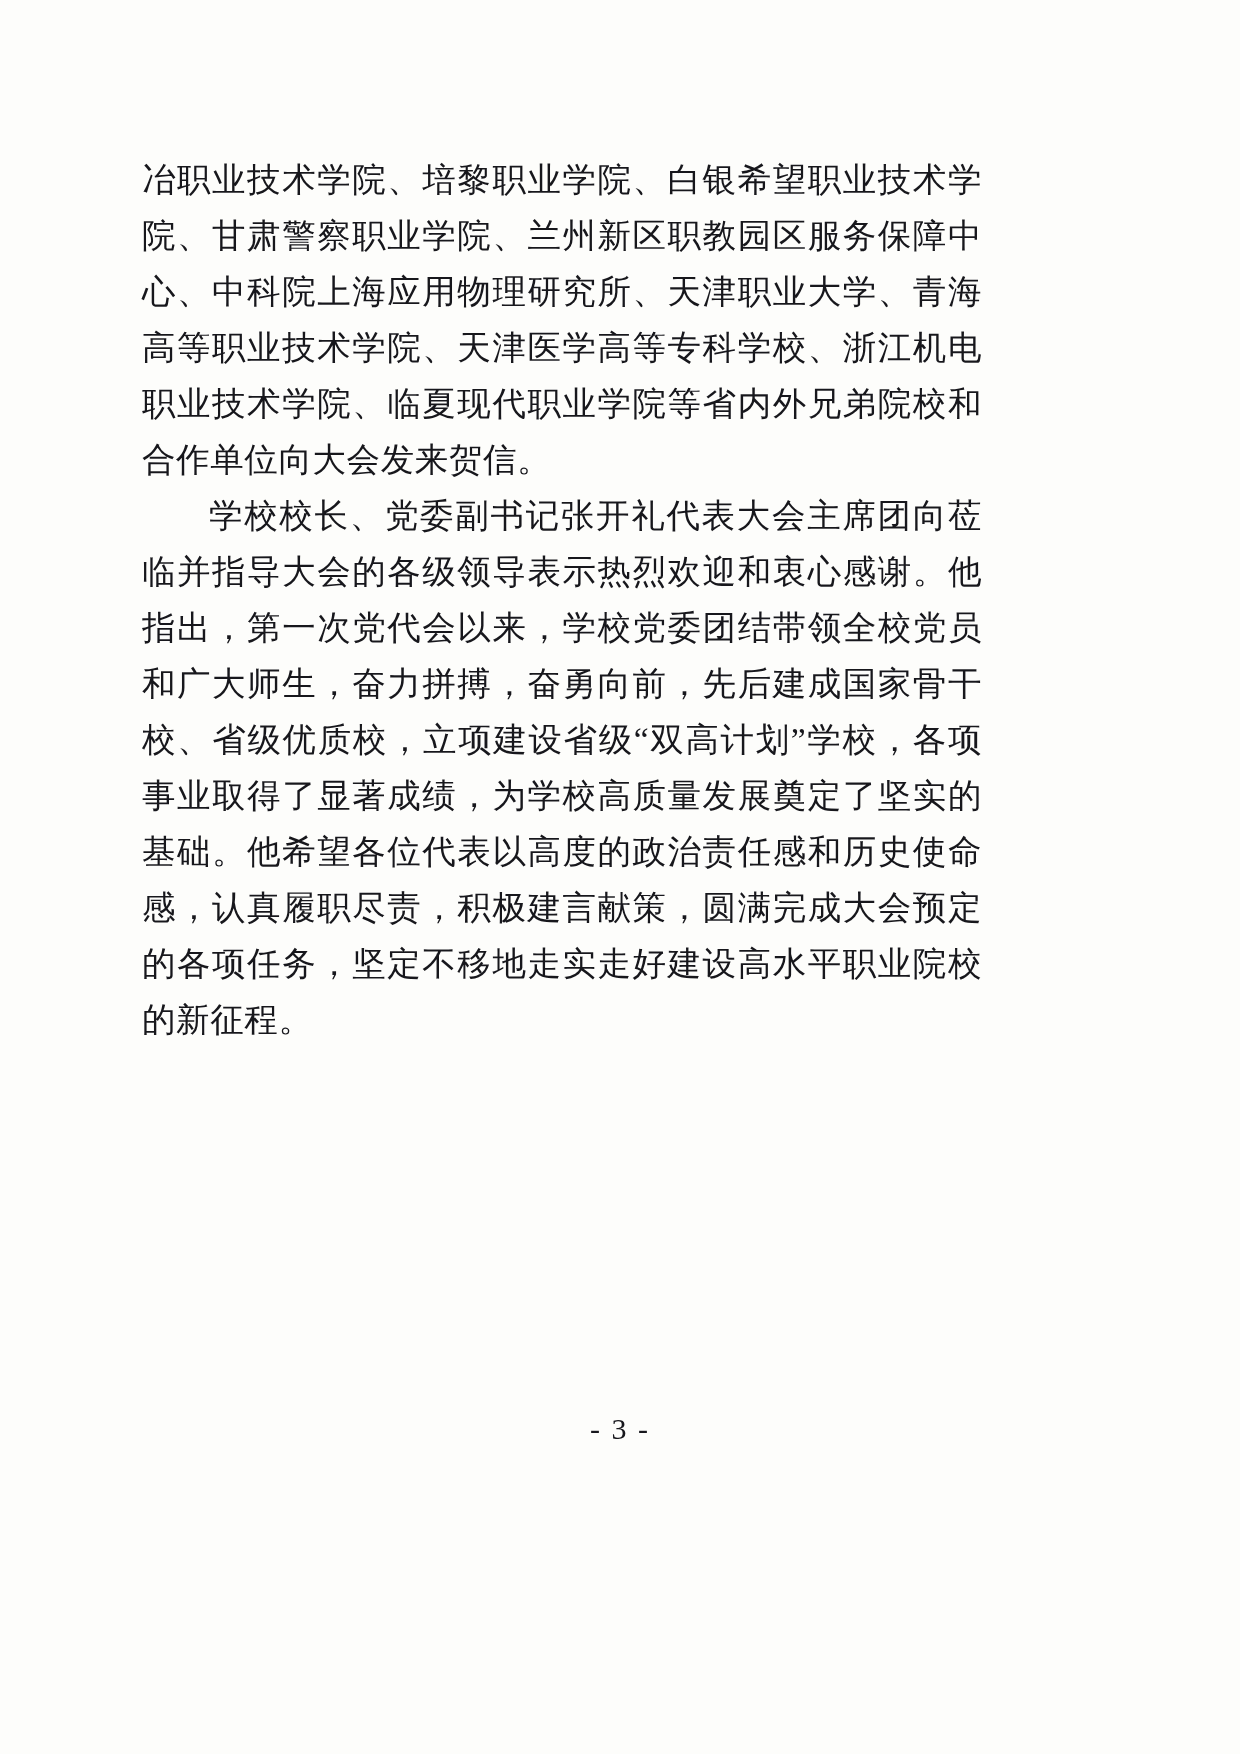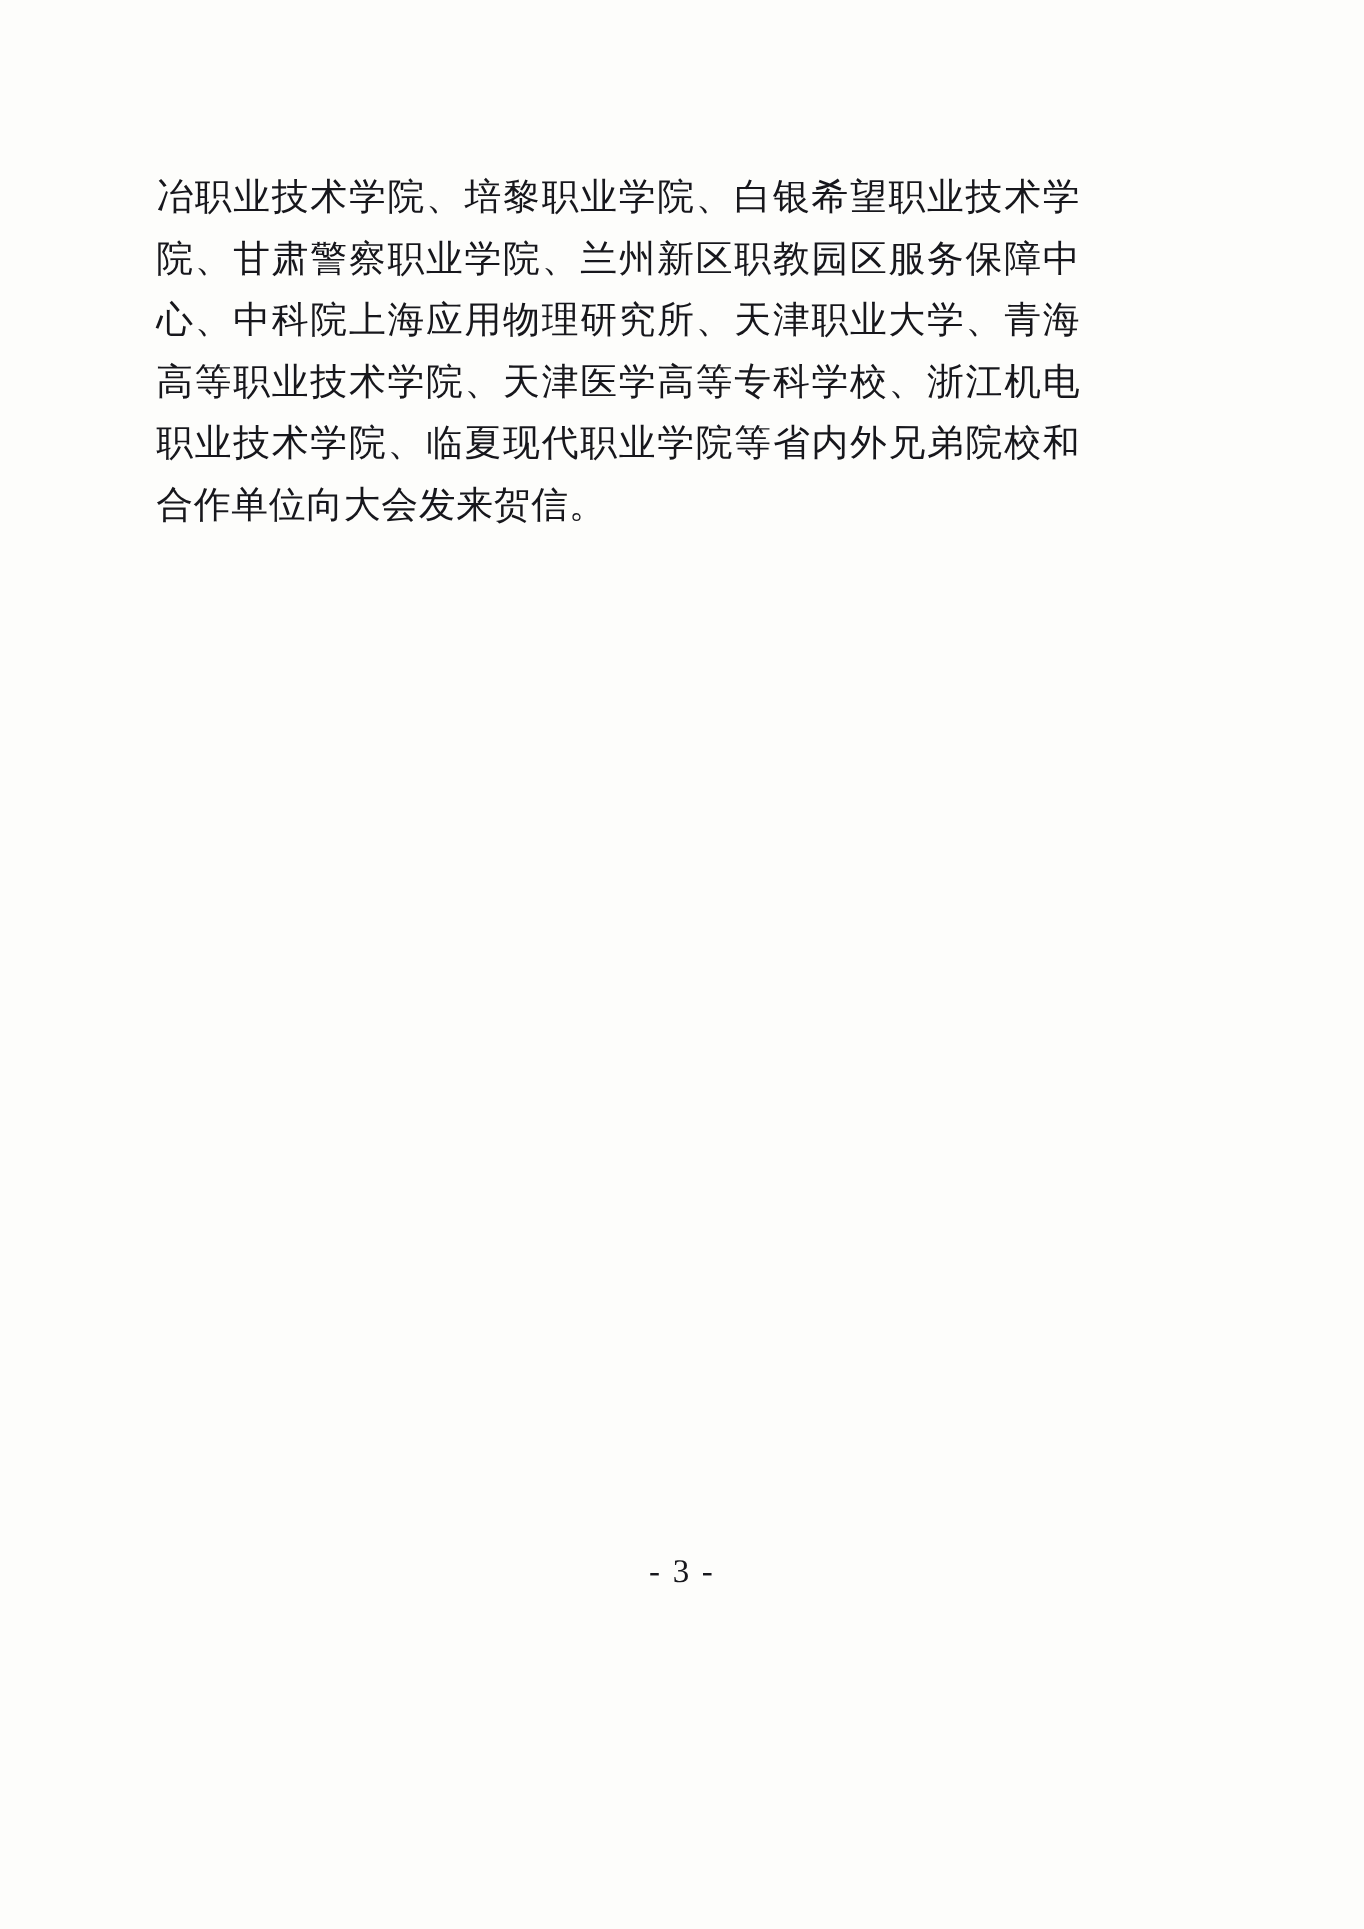--- a/index.html
+++ b/index.html
@@ -53,15 +53,16 @@
     color: #17171c;
     font-family: "Liberation Serif", "DejaVu Serif", serif;
   }
 </style>
 </head>
 <body>
 
 <div class="page">
   <div class="content">
     <p class="para">冶职业技术学院、培黎职业学院、白银希望职业技术学院、甘肃警察职业学院、兰州新区职教园区服务保障中心、中科院上海应用物理研究所、天津职业大学、青海高等职业技术学院、天津医学高等专科学校、浙江机电职业技术学院、临夏现代职业学院等省内外兄弟院校和合作单位向大会发来贺信。</p>
+    <p class="para indent">学校校长、党委副书记张开礼代表大会主席团向莅临并指导大会的各级领导表示热烈欢迎和衷心感谢。他指出，第一次党代会以来，学校党委团结带领全校党员和广大师生，奋力拼搏，奋勇向前，先后建成国家骨干校、省级优质校，立项建设省级“双高计划”学校，各项事业取得了显著成绩，为学校高质量发展奠定了坚实的基础。他希望各位代表以高度的政治责任感和历史使命感，认真履职尽责，积极建言献策，圆满完成大会预定的各项任务，坚定不移地走实走好建设高水平职业院校的新征程。</p>
   </div>
   <div class="footer">- 3 -</div>
 </div>
 
 </body></html>

